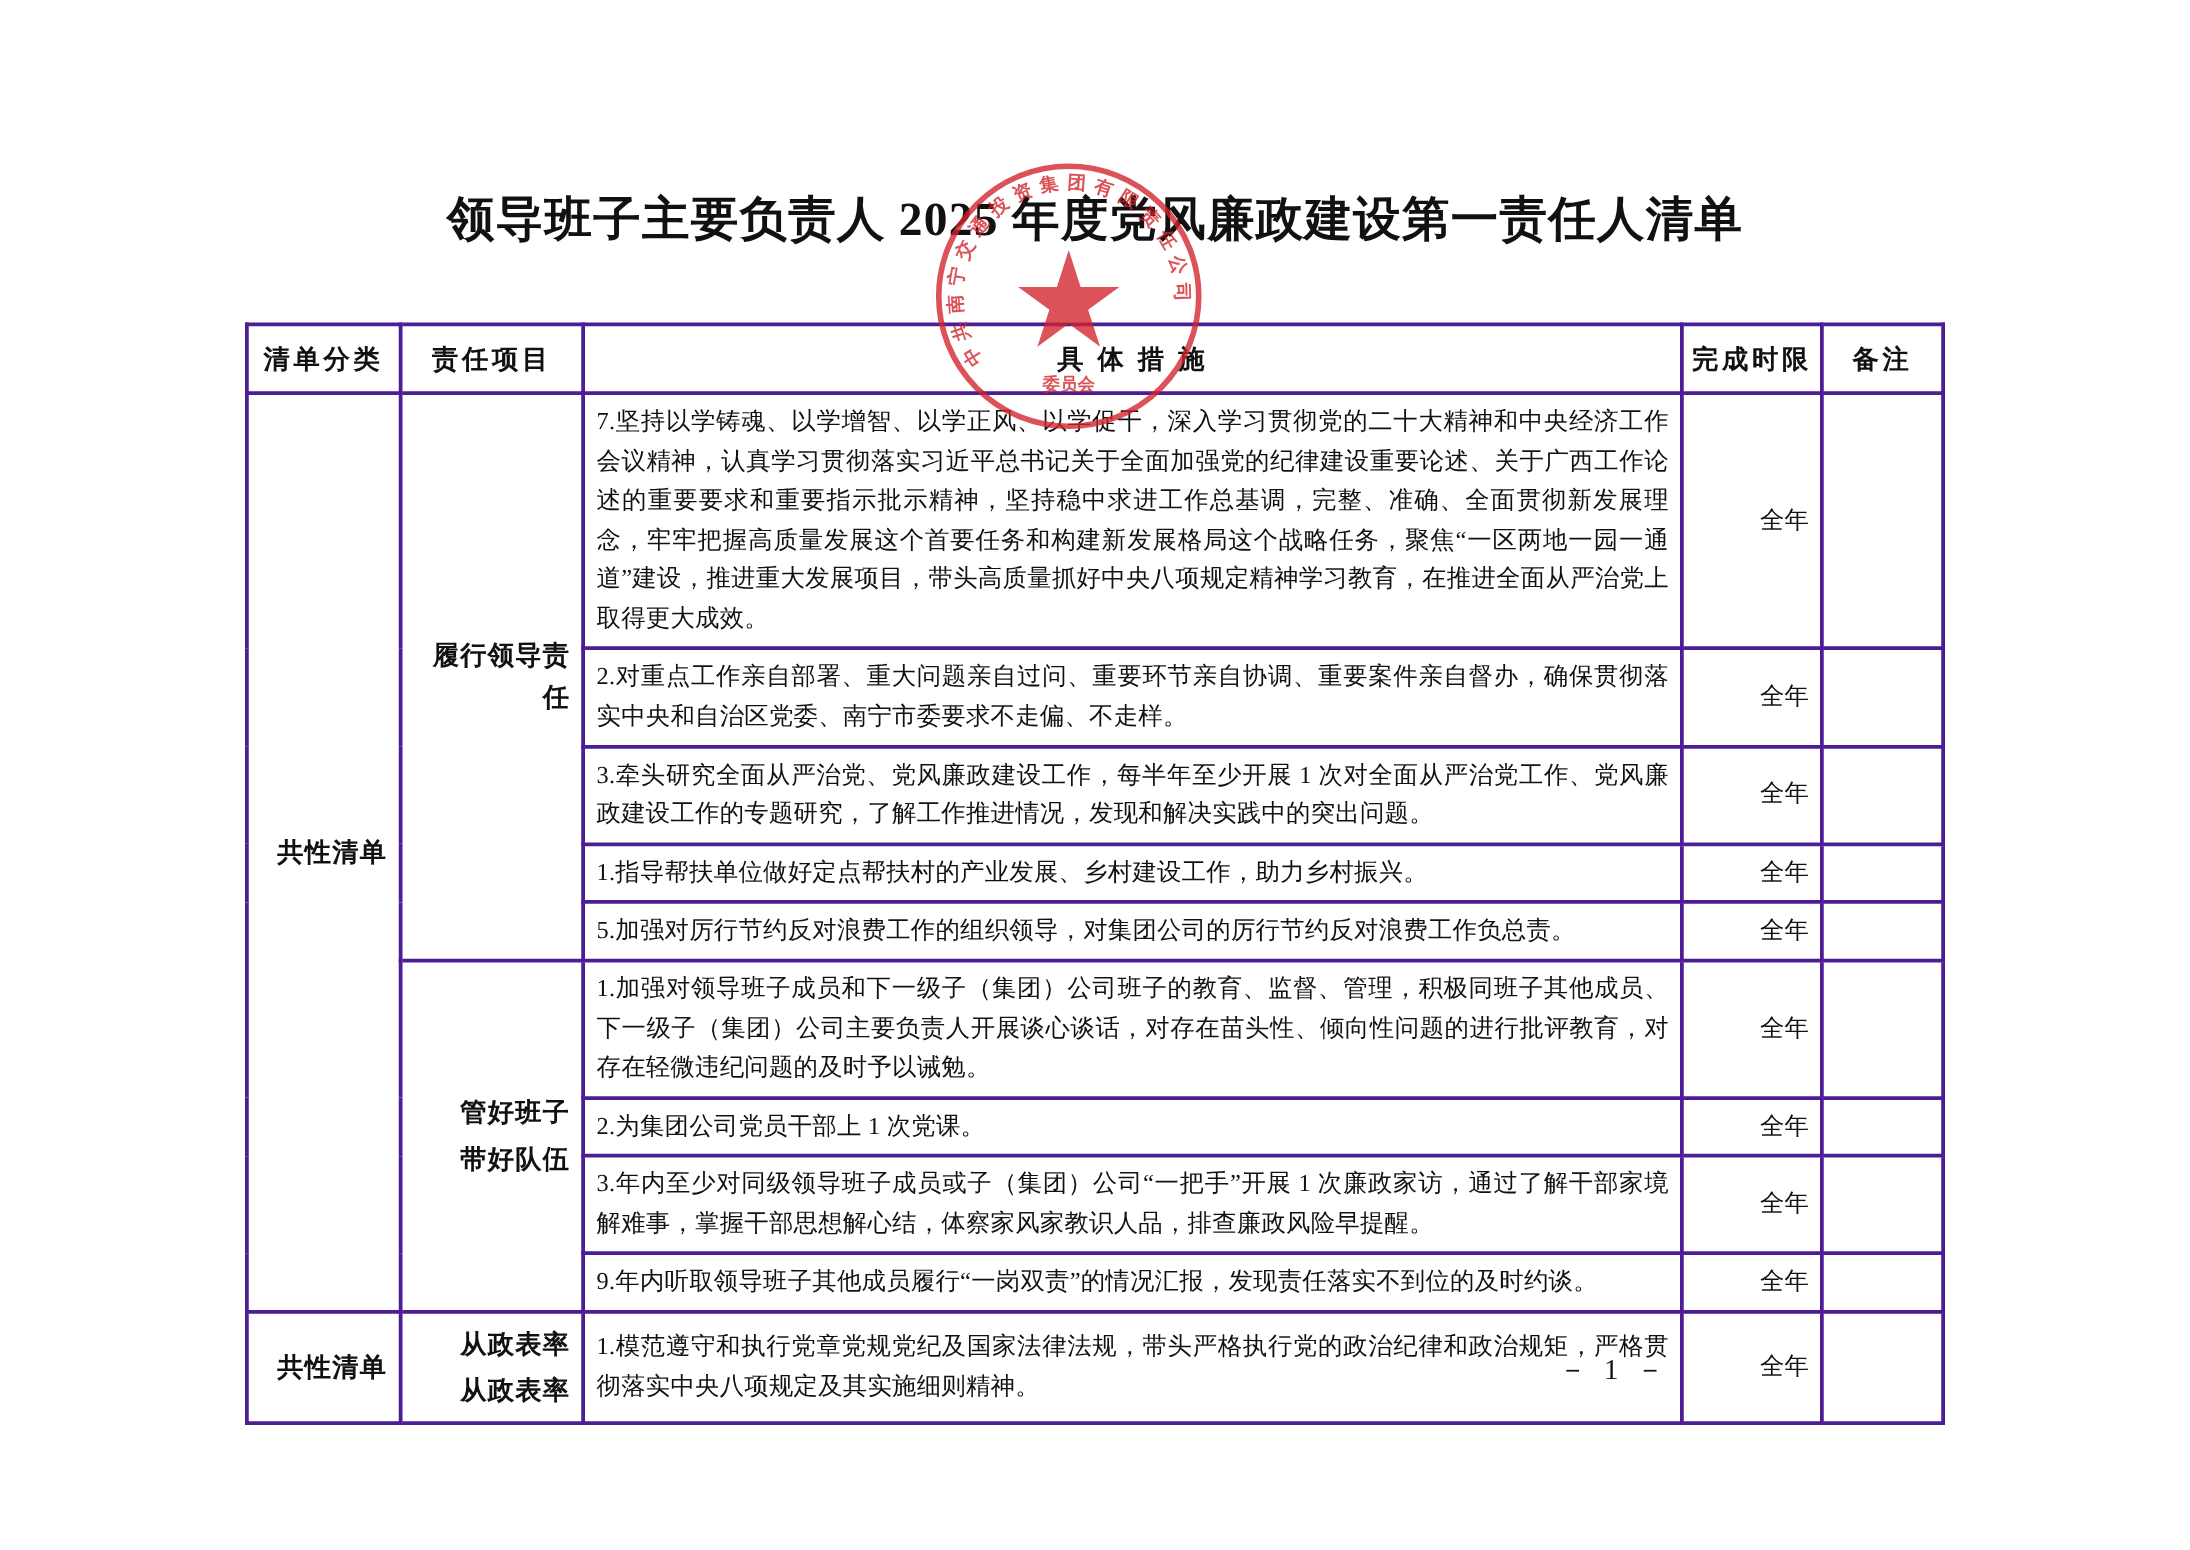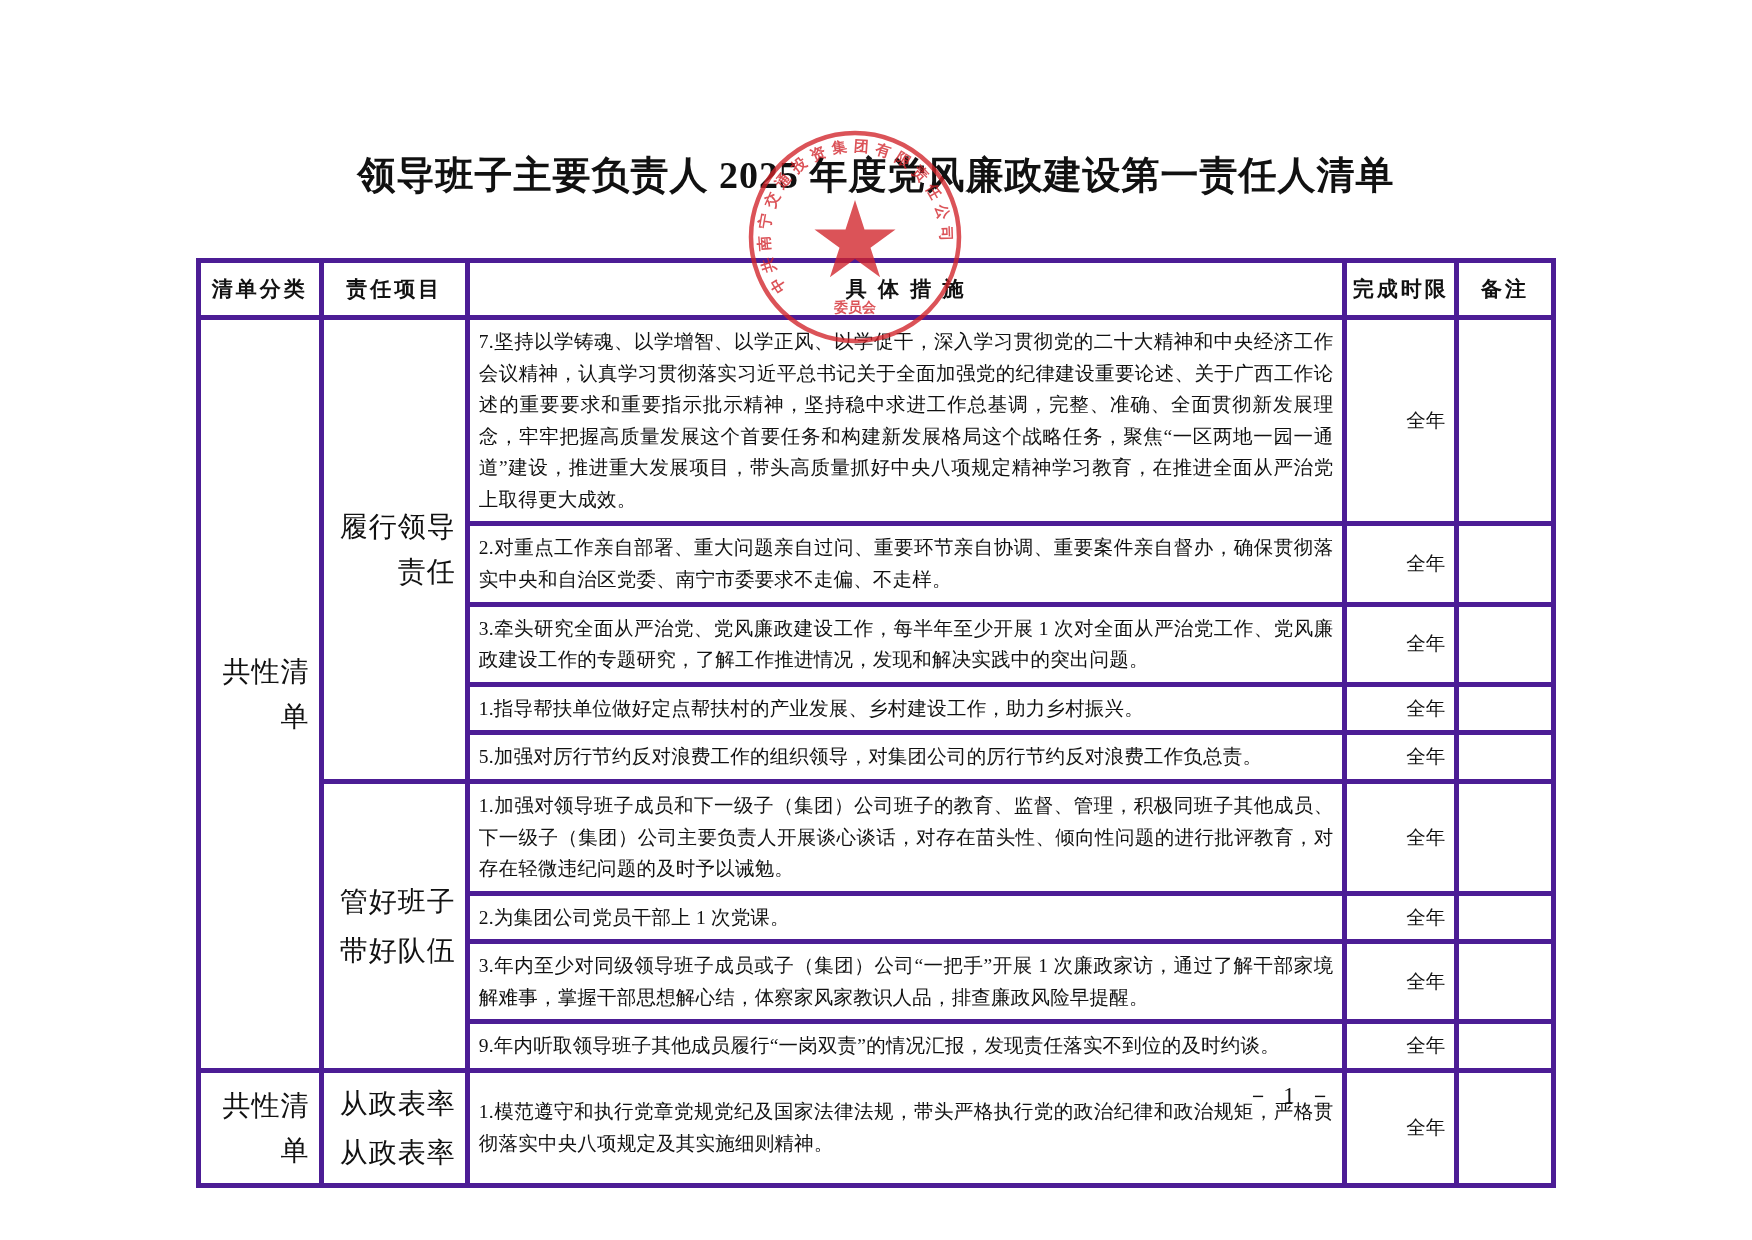--- a/index.html
+++ b/index.html
@@ -48,43 +48,44 @@
     position: absolute;
     left: 196px;
     top: 258px;
     width: 1360px;
     border-collapse: collapse;
     table-layout: fixed;
     font-size: 19.5px;
     line-height: 1.62;
   }
   table.list th, table.list td {
-    border: 5px solid #4c1d95;
+    border: 3px solid #4c1d95;
     padding: 6px 9px;
     vertical-align: middle;
   }
   table.list thead th {
     text-align: center;
     font-weight: bold;
     font-size: 21px;
     padding: 9px 4px;
     letter-spacing: 3px;
   }
   .col-cat { width: 114px; }
   .col-item { width: 136px; }
   .col-measure { width: 816px; }
   .col-deadline { width: 104px; }
   .col-remark { width: 90px; }
 
   td.cat, td.item, td.deadline, td.remark {
     text-align: right;
   }
   td.cat, td.item {
-    font-size: 28px;
+    font-size: 21px;
     letter-spacing: 1px;
+    font-weight: bold;
   }
   td.item .two-line { display: block; line-height: 1.75; }
   td.measure {
     text-align: justify;
     text-justify: inter-ideograph;
     letter-spacing: 0.2px;
   }
   td.deadline { font-size: 19.5px; }
 
   .page-number {

